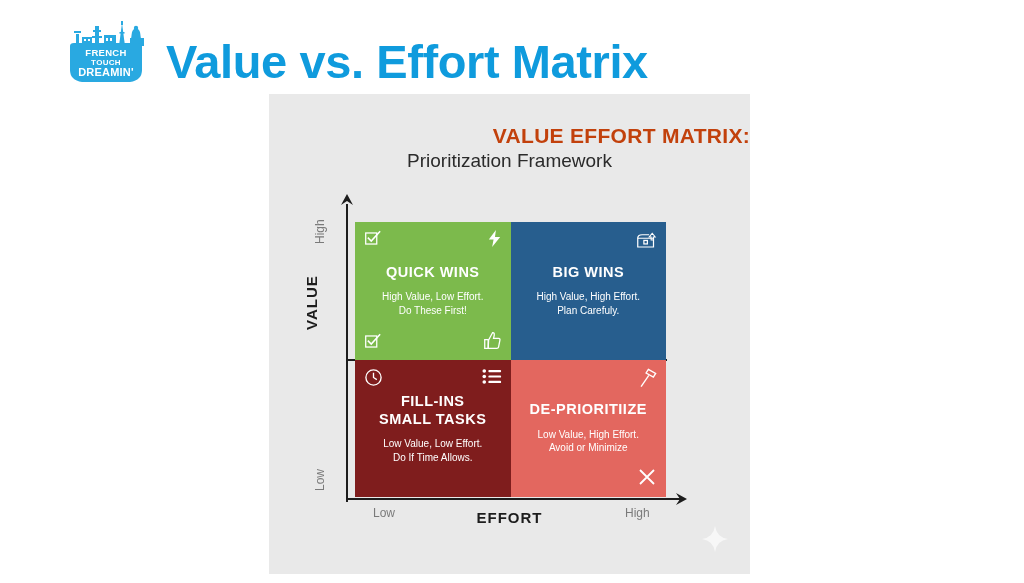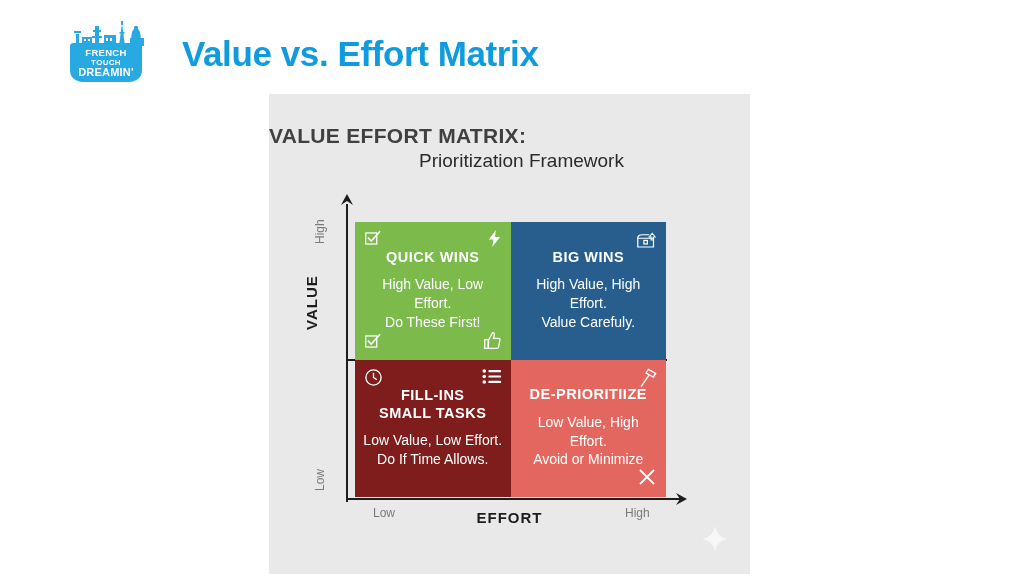--- a/index.html
+++ b/index.html
@@ -25,55 +25,54 @@
     align-items: center;
     margin-left: 48px;
   }
   #logo {
     position: absolute;
     left: 14px; top: 18px;
     width: 88px; height: 68px;
   }
   #slide-title {
     position: absolute;
-    left: 134px; top: 34px;
-    font-size: 35px;
+    left: 118px; top: 34px;
+    font-size: 47px;
     font-weight: bold;
     letter-spacing: -0.4px;
     color: #0f9bdd;
     white-space: nowrap;
   }
 
   
   #card {
     position: absolute;
     left: 269px; top: 94px;
     width: 481px; height: 480px;
     background: #e9e9e9;
     overflow: hidden;
   }
   #card-title {
     position: absolute;
     left: 0; top: 30px;
     width: 481px;
-    text-align: left;
+    text-align: right;
     font-size: 21px;
     font-weight: bold;
     letter-spacing: 0.3px;
-    color: #404040;
+    color: #c2410c;
   }
   #card-subtitle {
     position: absolute;
     left: 0; top: 56px;
     width: 481px;
     text-align: center;
     font-size: 19px;
     font-weight: normal;
     color: #2b2b2b;
-    margin-left: 12px;
   }
   #sparkle {
     position: absolute;
     right: 22px; bottom: 22px;
     width: 26px; height: 26px;
     opacity: 0.65;
   }
 
   
   #plot {
@@ -103,21 +102,21 @@
     padding: 0 8px;
   }
   .q-title {
     font-size: 14.5px;
     font-weight: bold;
     letter-spacing: 0.5px;
     line-height: 1.2;
     margin-bottom: 9px;
   }
   .q-desc {
-    font-size: 14px;
+    font-size: 10px;
     font-weight: normal;
     line-height: 1.35;
   }
   .q-icon {
     position: absolute;
     color: #ffffff;
   }
   .ic-tl { left: 9px;  top: 8px; }
   .ic-tr { right: 9px; top: 8px; }
   .ic-bl { left: 9px;  bottom: 6px; }
@@ -308,21 +307,21 @@
             <path d="M2 9 h18 v10 h-18 z"></path>
             <path d="M2 9 q0 -4 5 -4 h8"></path>
             <rect x="9" y="11.5" width="4" height="4"></rect>
             <path d="M16 8 l4 -5 l4 5 h-2.5 v4 h-3 v-4 z" transform="translate(-1,-1) scale(0.85) translate(3,2)"></path>
           </svg>
         </span>
         <div class="q-inner">
           <div class="q-title">BIG WINS</div>
           <div class="q-desc">
             <div>High Value, High Effort.</div>
-            <div>Value Carefuly.</div>
+            <div>Plan Carefuly.</div>
           </div>
         </div>
       </div>
 
       <div class="quadrant q-bl">
         <span class="q-icon ic-tl">
           <svg width="19" height="19" viewBox="0 0 20 20" fill="none" stroke="#fff" stroke-width="1.4">
             <circle cx="10" cy="10" r="8"></circle>
               <path d="M10 5 v5 l3.5 2.2"></path>
           </svg>

